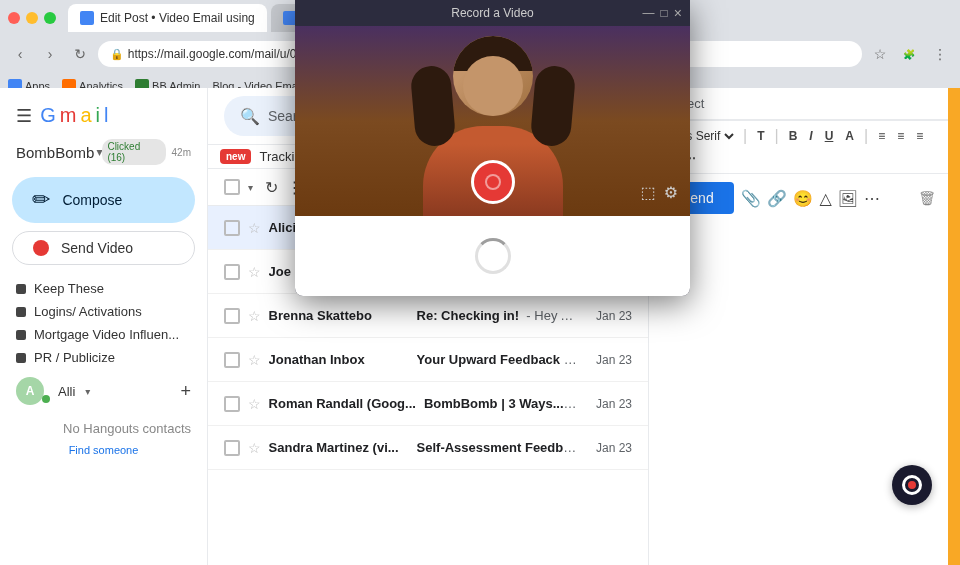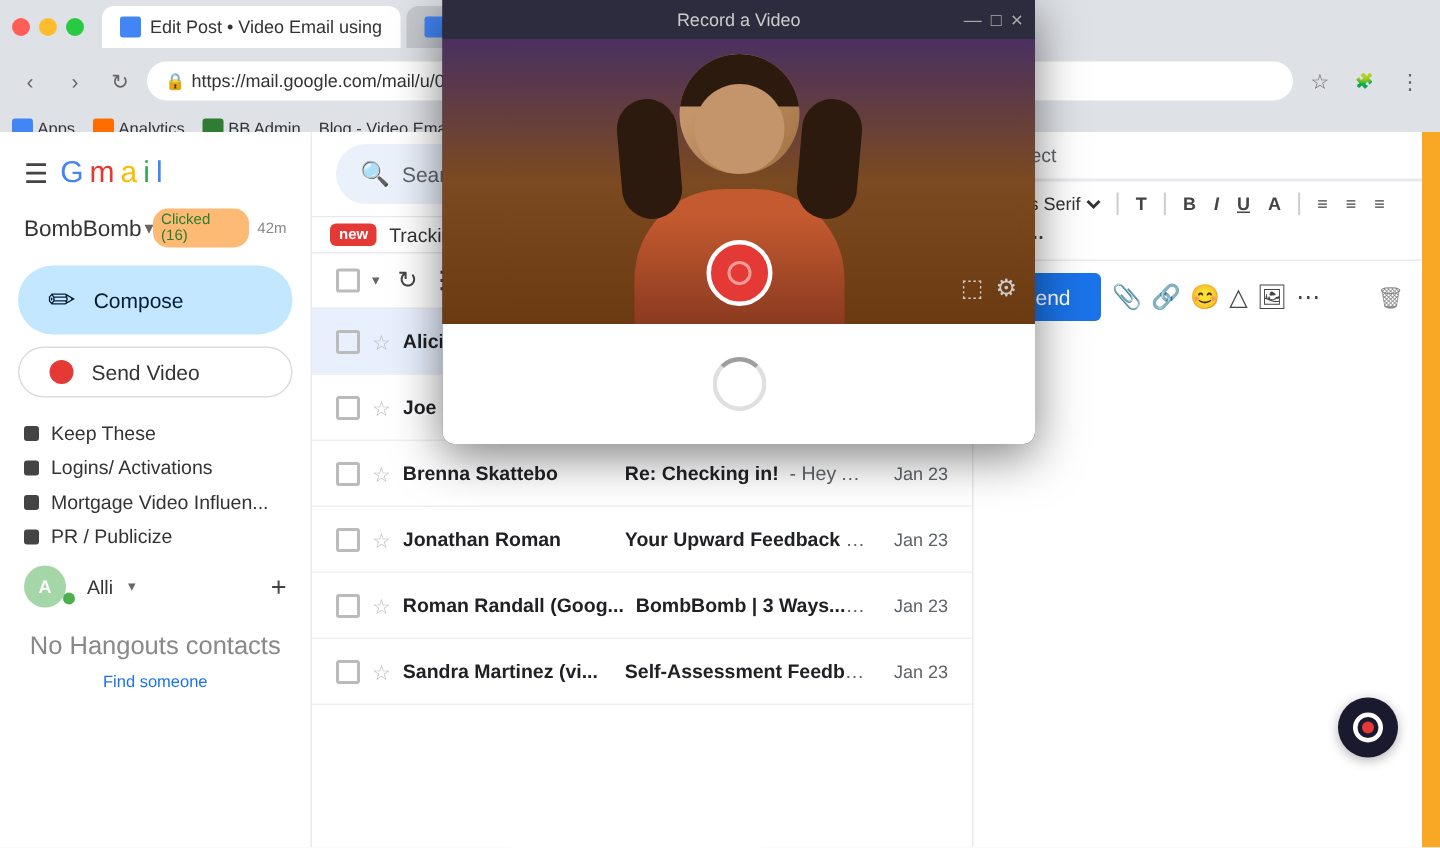--- a/index.html
+++ b/index.html
@@ -81,21 +81,21 @@
       display: flex; align-items: center; gap: 4px; font-size: 20px; font-weight: 400; color: #444;
     }
     .gmail-logo span { color: #4285f4; }
 
     .bombbomb-label {
       display: flex; align-items: center; padding: 4px 16px; margin-bottom: 4px; cursor: pointer;
     }
     .bombbomb-text { font-size: 15px; font-weight: 500; color: #333; }
     .bb-dropdown { font-size: 12px; color: #666; margin-left: 2px; }
     .bb-badge-area { display: flex; align-items: center; gap: 6px; margin-left: auto; }
-    .clicked-badge { background: #fdba74; color: #2e7d32; font-size: 10px; padding: 2px 5px; border-radius: 10px; }
+    .clicked-badge { background: #e5e5e5; color: #2e7d32; font-size: 10px; padding: 2px 5px; border-radius: 10px; }
     .time-label { font-size: 10px; color: #888; }
 
     .compose-btn {
       display: flex; align-items: center; gap: 12px;
       background: #c2e7ff; border-radius: 24px;
       padding: 10px 20px; margin: 8px 12px; cursor: pointer;
       font-size: 14px; color: #001d35; font-weight: 500;
     }
     .compose-plus { font-size: 22px; color: #001d35; }
 
@@ -113,21 +113,21 @@
     }
     .folder-dot { width: 10px; height: 10px; border-radius: 2px; flex-shrink: 0; }
     .folder-dot.dark { background: #444; }
 
     .avatar-row {
       display: flex; align-items: center; gap: 8px; padding: 8px 16px; font-size: 13px; color: #333; cursor: pointer;
     }
     .user-avatar { width: 28px; height: 28px; border-radius: 50%; background: #a5d6a7; display: flex; align-items: center; justify-content: center; font-size: 12px; color: #fff; font-weight: bold; }
     .online-dot { width: 8px; height: 8px; border-radius: 50%; background: #4caf50; margin-left: -10px; margin-top: 16px; flex-shrink: 0; }
 
-    .no-hangouts { padding: 8px 16px; font-size: 17px; color: #888; text-align: center; }
+    .no-hangouts { padding: 8px 16px; font-size: 13px; color: #888; text-align: right; }
     .find-link { color: #1a73e8; cursor: pointer; font-size: 11px; text-align: center; display: block; padding-bottom: 4px; }
 
     
     .email-main {
       flex: 1;
       display: flex;
       flex-direction: column;
       overflow: hidden;
     }
 
@@ -464,21 +464,21 @@
         <span class="ei-sender">Brenna Skattebo</span>
         <span class="ei-body">
           <span class="ei-subject">Re: Checking in!</span>
           &nbsp;- <span>Hey Alli! Thanks so much for your res...</span>
         </span>
         <span class="ei-date">Jan 23</span>
       </div>
       <div class="email-item">
         <div class="ei-checkbox"></div>
         <span class="ei-star">☆</span>
-        <span class="ei-sender">Jonathan Roman</span>
+        <span class="ei-sender">Jonathan Inbox</span>
         <span class="ei-body">
           <span class="ei-subject">Your Upward Feedback Results!</span>
           &nbsp;- 
         </span>
         <span class="ei-date">Jan 23</span>
       </div>
       <div class="email-item">
         <div class="ei-checkbox"></div>
         <span class="ei-star">☆</span>
         <span class="ei-sender">Roman Randall (Goog...</span>

